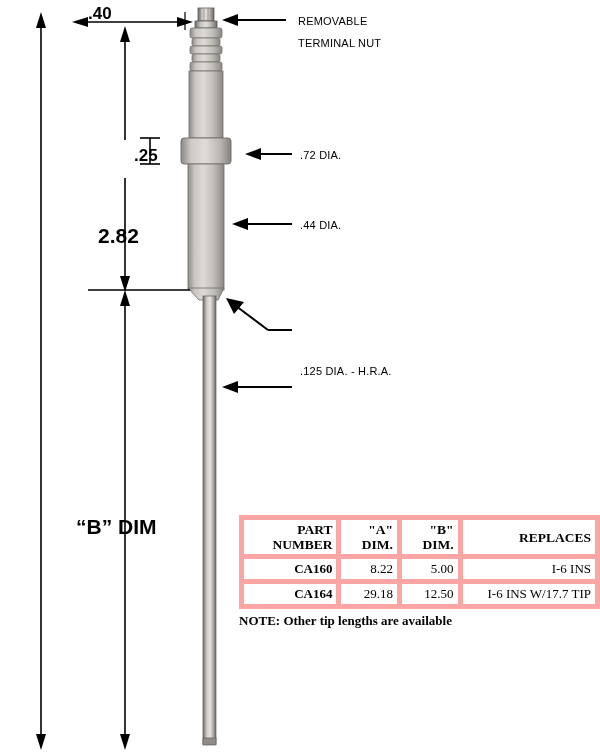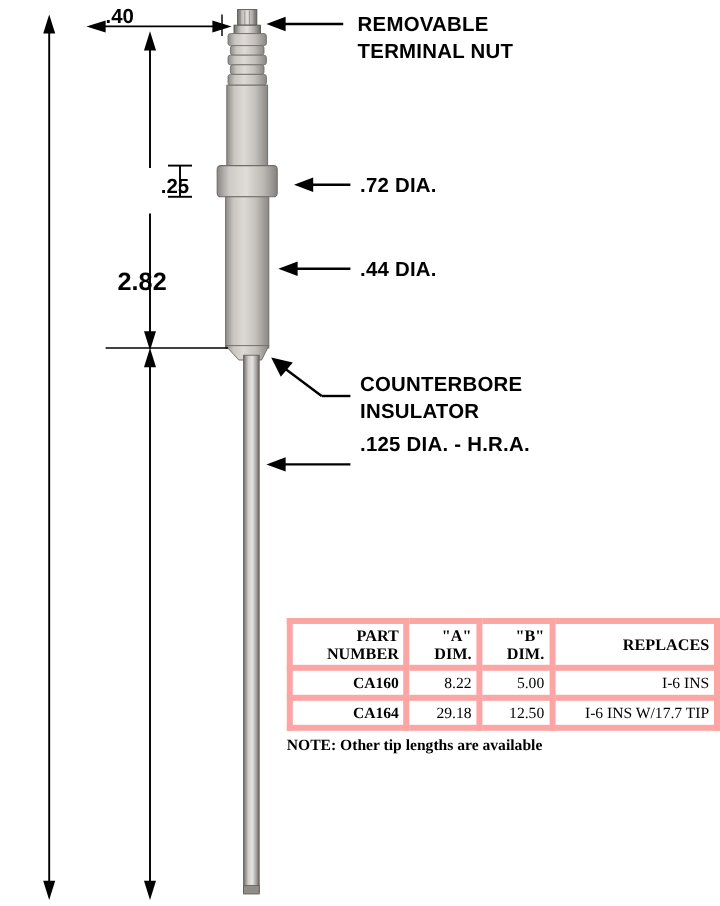--- a/index.html
+++ b/index.html
@@ -20,22 +20,22 @@
   
   .dim-label {
     font-family: "Liberation Sans", sans-serif;
     font-weight: bold;
     font-size: 17px;
     color: #000;
     white-space: nowrap;
   }
   .callout-label {
     font-family: "Liberation Sans", sans-serif;
-    font-weight: bold;
-    font-size: 17px;
+    font-weight: normal;
+    font-size: 11px;
     color: #000;
     letter-spacing: 0.2px;
     white-space: nowrap;
     line-height: 22px;
   }
   .big-dim {
     font-family: "Liberation Sans", sans-serif;
     font-weight: bold;
     font-size: 21px;
     color: #000;
@@ -183,34 +183,31 @@
     </g>
   </svg>
 
   <div class="abs dim-label" style="left:88px; top:4px;">.40</div>
 
   <div class="abs dim-label" style="left:134px; top:146px;">.25</div>
 
   <div class="abs big-dim" style="left:98px; top:187px;">2.82</div>
 
 
+  <div class="abs big-dim" style="left:76px; top:478px;">“B” DIM</div>
 
   <div class="abs" style="left:298px; top:10px;">
     <div class="callout-label">REMOVABLE</div>
     <div class="callout-label">TERMINAL NUT</div>
   </div>
 
   <div class="abs callout-label" style="left:300px; top:144px;">.72 DIA.</div>
 
   <div class="abs callout-label" style="left:300px; top:214px;">.44 DIA.</div>
 
-  <div class="abs" style="left:300px; top:310px;">
-    <div class="callout-label">COUNTERBORE</div>
-    <div class="callout-label">INSULATOR</div>
-  </div>
 
   <div class="abs callout-label" style="left:300px; top:360px;">.125 DIA. - H.R.A.</div>
 
   <div class="abs" style="left:239px; top:515px;">
     <table class="spec">
       <thead>
         <tr>
           <th style="width:94px;">
             <span>PART</span><br>
             <span>NUMBER</span>

